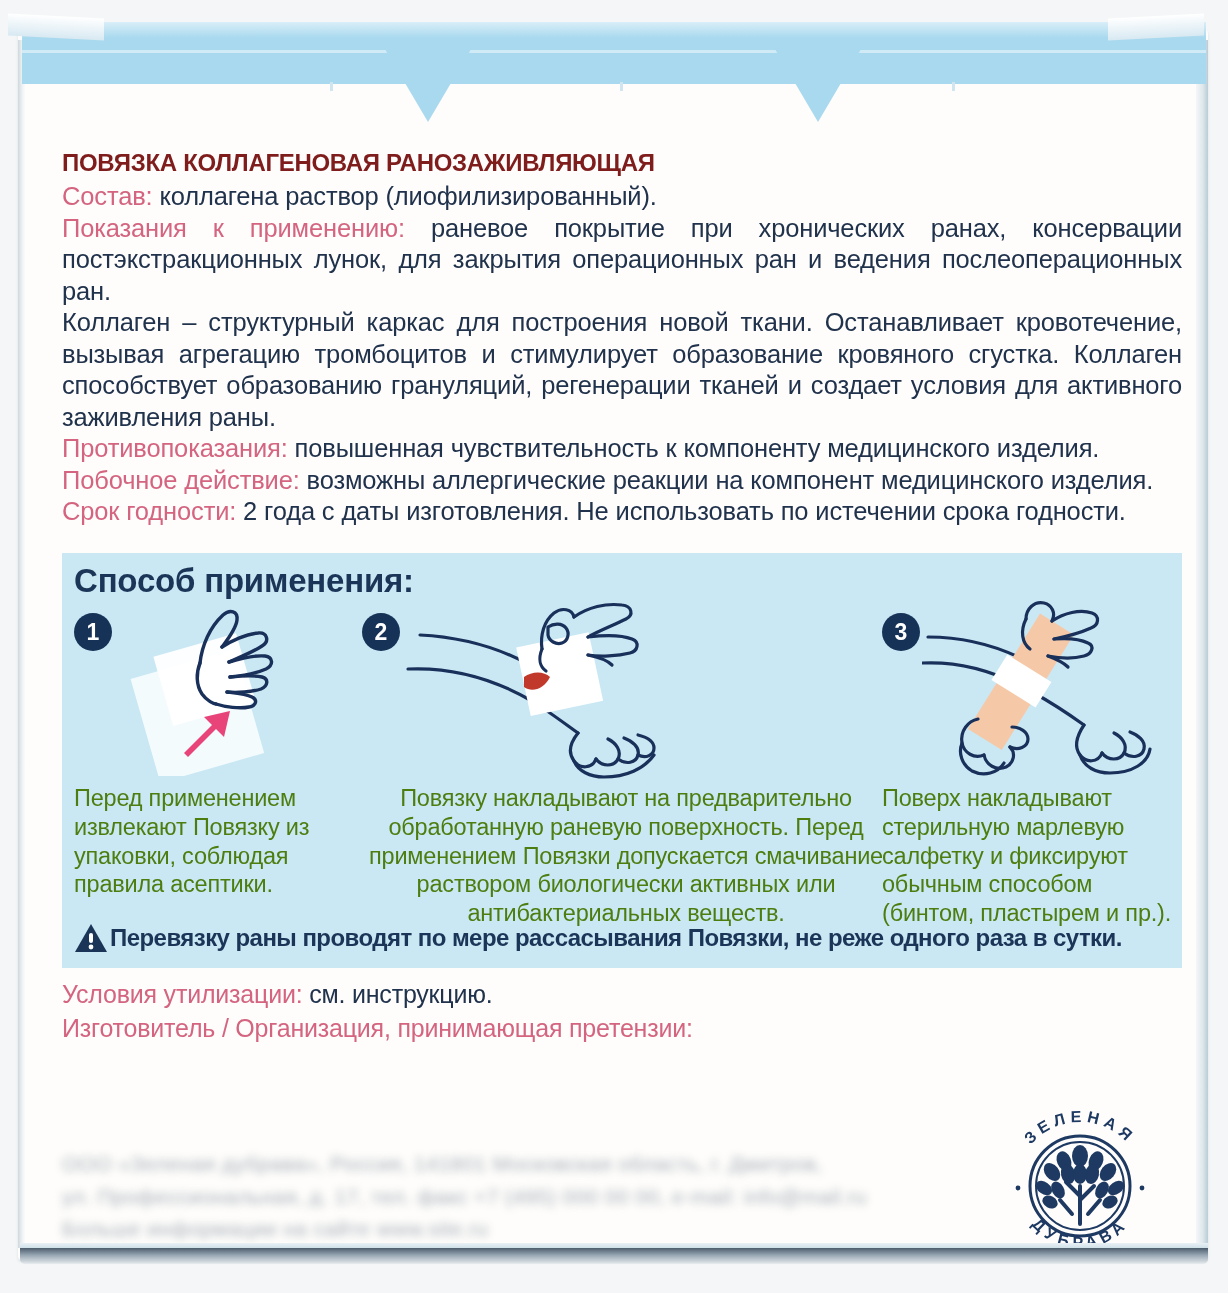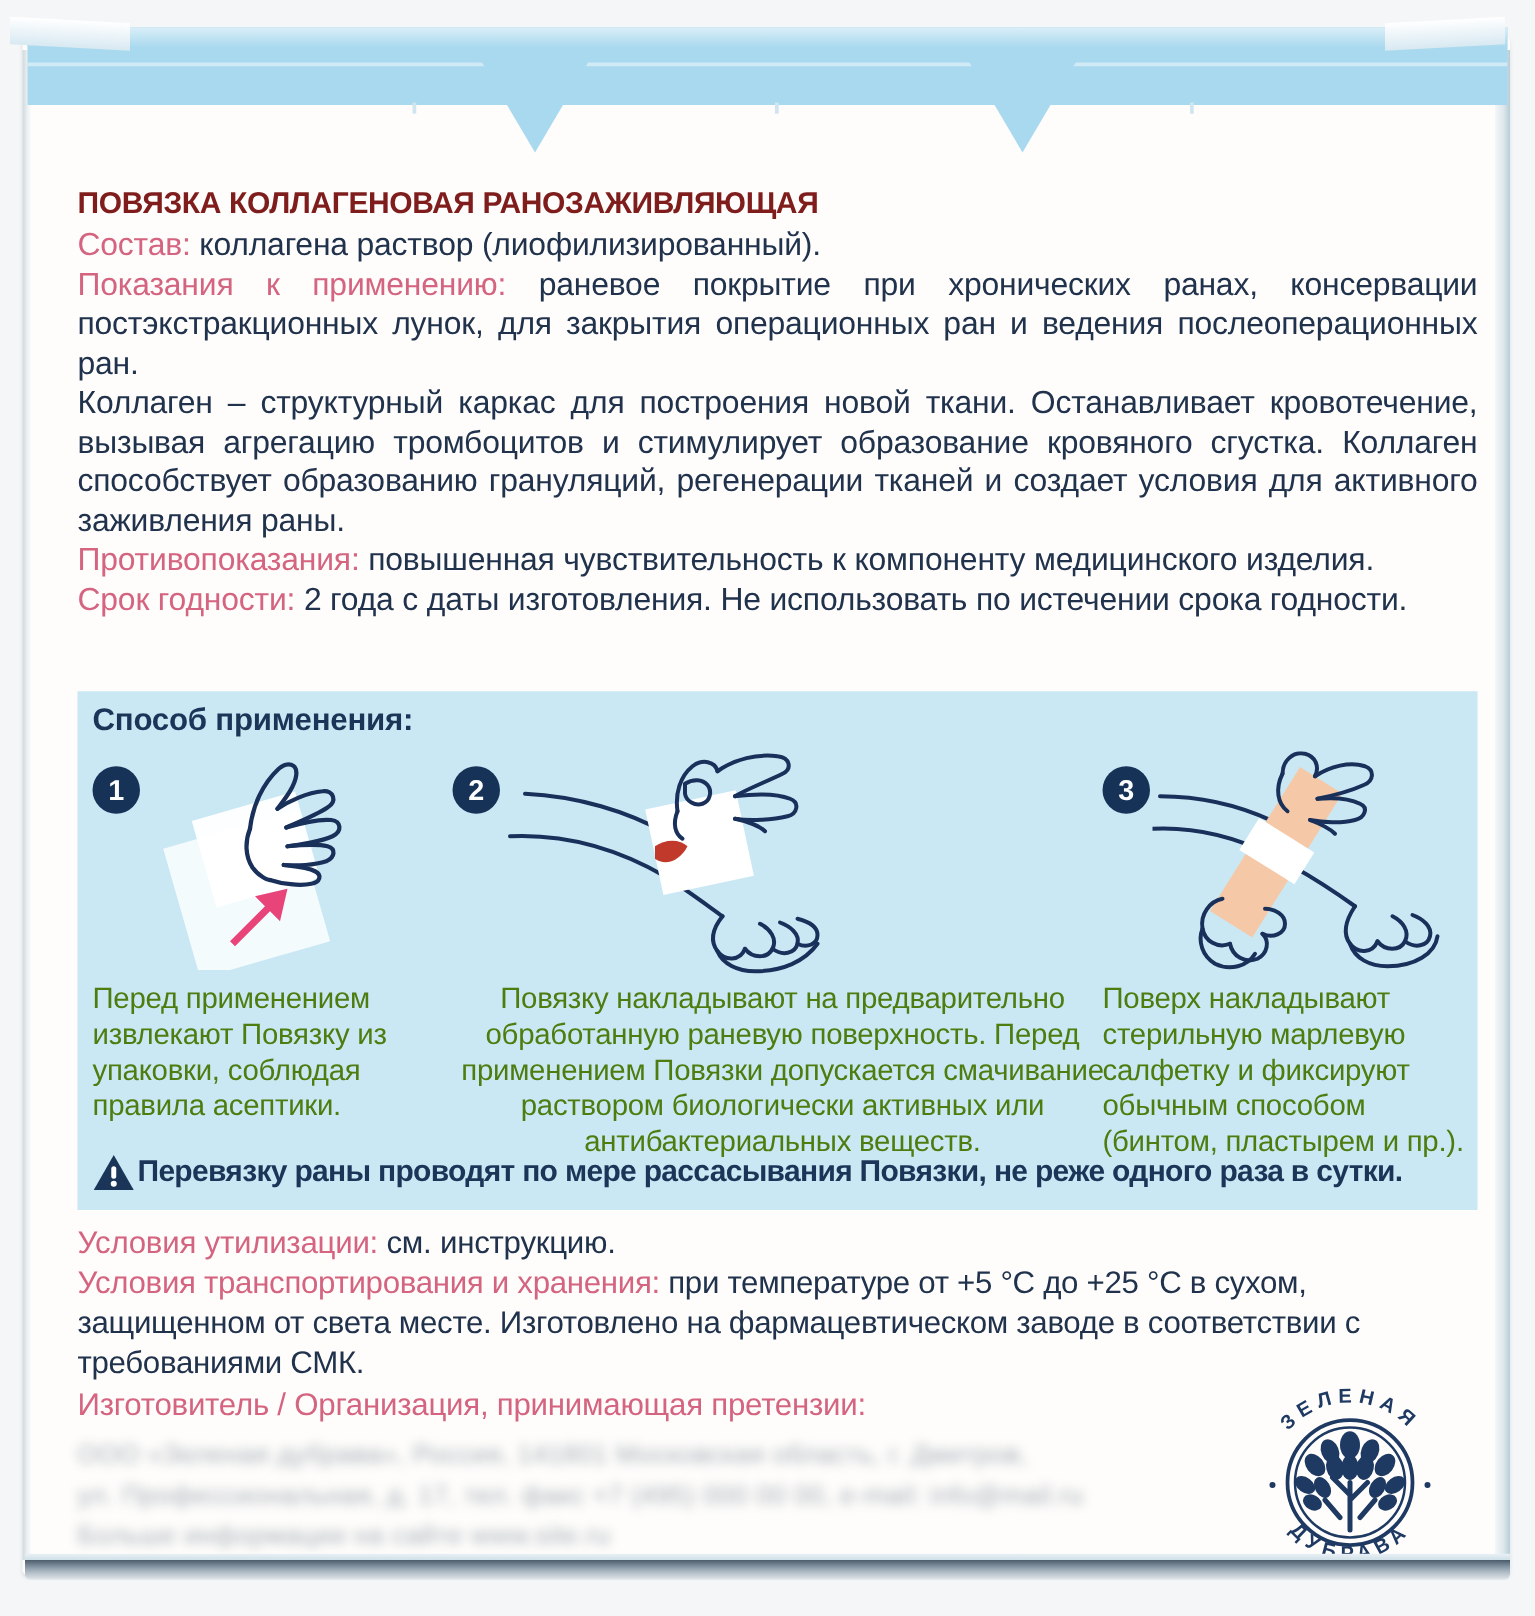--- a/index.html
+++ b/index.html
@@ -79,21 +79,21 @@
   .lbl{color:#d4647f;}
   .blk{margin-top:1px;}
 
   
   .panel{
     position:absolute;left:62px;top:553px;width:1120px;height:415px;
     background:#c9e8f4;
   }
   .panel-title{
     position:absolute;left:12px;top:9px;
-    font-size:25px;font-weight:bold;color:#1a3557;letter-spacing:-.2px;
+    font-size:33px;font-weight:bold;color:#1a3557;letter-spacing:-.2px;
   }
   .steps{position:absolute;left:0;top:48px;width:1120px;height:310px;}
   .step{position:absolute;top:0;height:310px;}
   .step.s1{left:12px;width:300px;}
   .step.s2{left:300px;width:528px;}
   .step.s3{left:820px;width:300px;}
   .badge{
     position:absolute;left:0;top:12px;width:38px;height:38px;border-radius:50%;
     background:#163257;color:#fff;font-size:23px;font-weight:bold;
     display:flex;align-items:center;justify-content:center;line-height:1;
@@ -165,20 +165,21 @@
     <h1 class="title">ПОВЯЗКА КОЛЛАГЕНОВАЯ РАНОЗАЖИВЛЯЮЩАЯ</h1>
 
     <p class="para left blk"><span class="lbl">Состав:</span><span> коллагена раствор (лиофилизированный).</span></p>
 
     <p class="para blk"><span class="lbl">Показания к применению:</span><span> раневое покрытие при хронических ранах, консервации постэкстракционных лунок, для закрытия операционных ран и ведения послеоперационных ран.</span></p>
 
     <p class="para blk">Коллаген – структурный каркас для построения новой ткани. Останавливает кровотечение, вызывая агрегацию тромбоцитов и стимулирует образование кровяного сгустка. Коллаген способствует образованию грануляций, регенерации тканей и создает условия для активного заживления раны.</p>
 
     <p class="para left blk"><span class="lbl">Противопоказания:</span><span> повышенная чувствительность к компоненту медицинского изделия.</span></p>
 
+    <p class="para left blk"><span class="lbl">Побочное действие:</span><span> возможны аллергические реакции на компонент медицинского изделия.</span></p>
 
     <p class="para left blk"><span class="lbl">Срок годности:</span><span> 2 года с даты изготовления. Не использовать по истечении срока годности.</span></p>
   </div>
 
   <div class="panel">
     <div class="panel-title">Способ применения:</div>
 
     <div class="steps">
 
       <div class="step s1">
@@ -267,21 +268,20 @@
         <circle cx="17" cy="24" r="2.4" fill="#ffffff"></circle>
       </svg>
       <span class="warn-txt">Перевязку раны проводят по мере рассасывания Повязки, не реже одного раза в сутки.</span>
     </div>
   </div>
 
   <div class="footer">
     <p class="foot-line"><span class="lbl">Условия утилизации:</span><span> см. инструкцию.</span></p>
 
 
-    <p class="foot-wrap"><span class="lbl">Условия транспортирования и хранения:</span><span> при температуре от +5 °С до +25 °С в сухом, защищенном от света месте. Изготовлено на фармацевтическом заводе в соответствии с требованиями СМК.</span></p>
 
     <p class="foot-line" style="margin-top:2px"><span class="lbl">Изготовитель / Организация, принимающая претензии:</span></p>
   </div>
 
   <div class="redacted">
     <div>ООО «Зеленая дубрава», Россия, 141801 Московская область, г. Дмитров,</div>
     <div>ул. Профессиональная, д. 17, тел. факс +7 (495) 000 00 00, e-mail: info@mail.ru</div>
     <div>Больше информации на сайте www.site.ru</div>
   </div>
 

